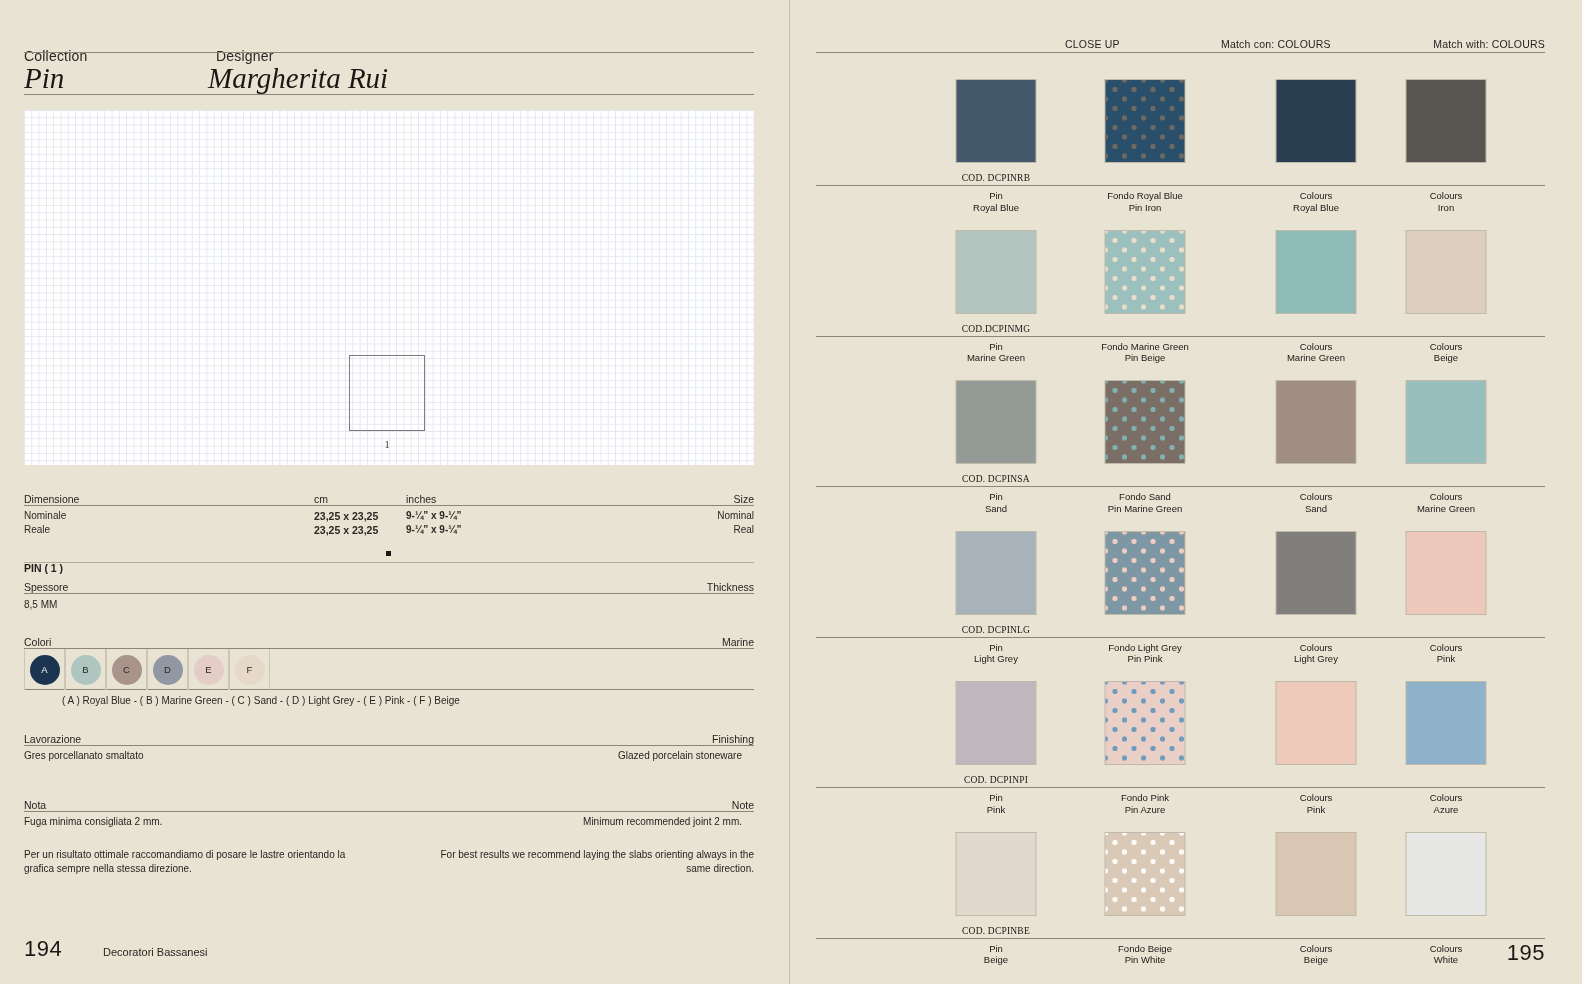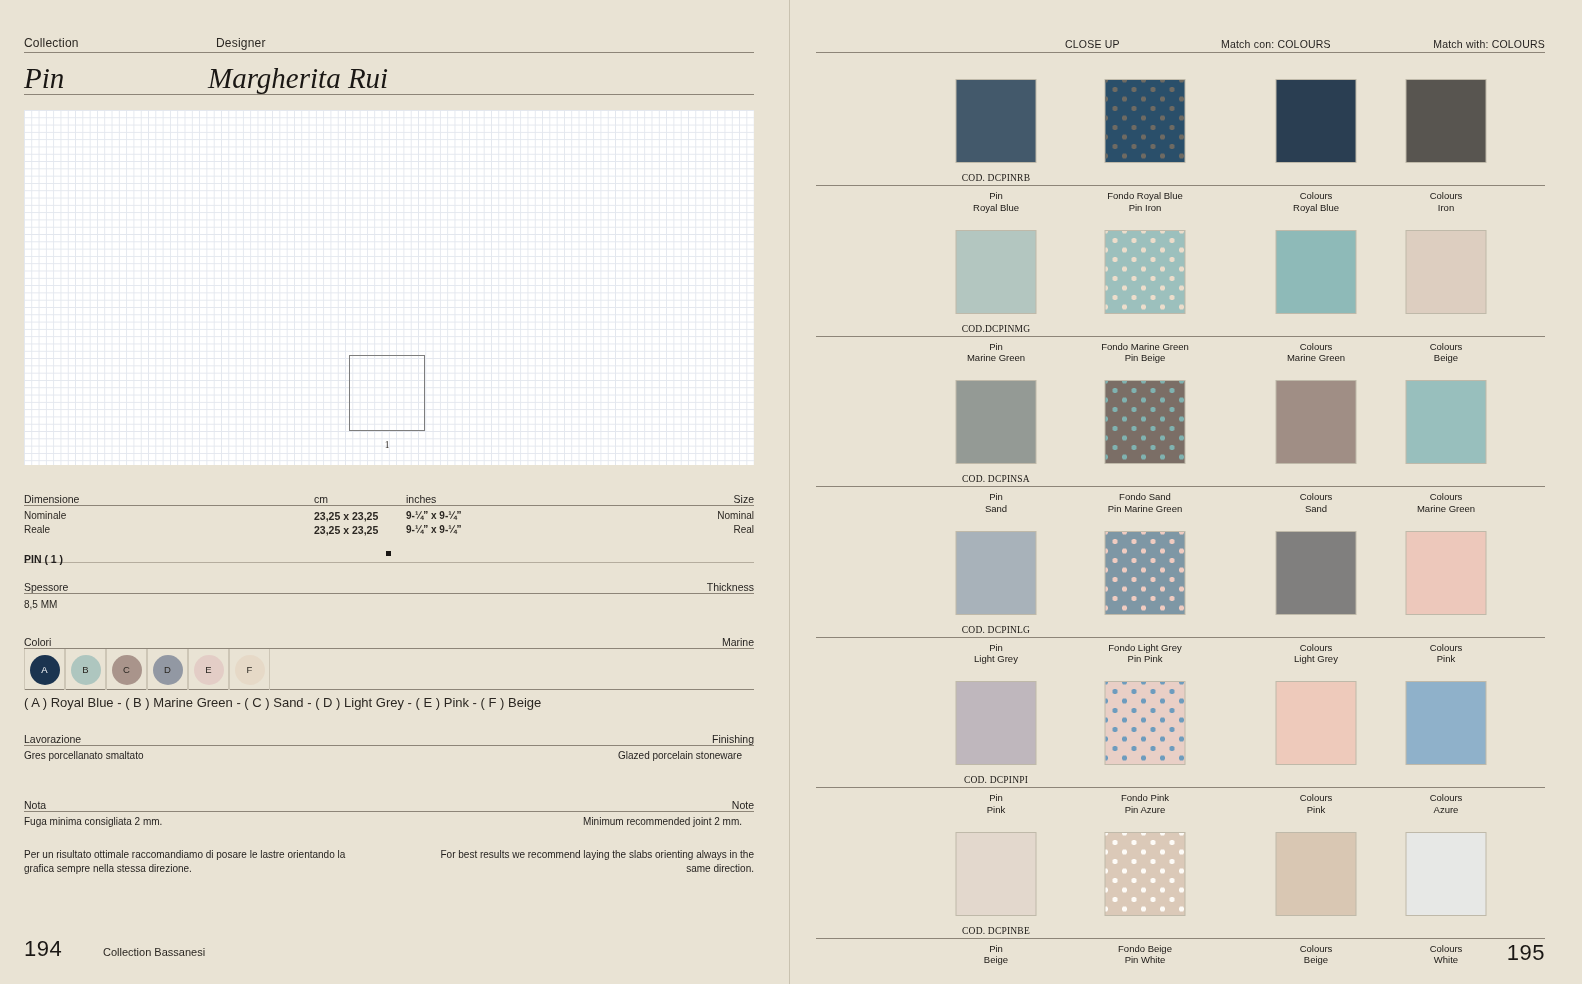--- a/index.html
+++ b/index.html
@@ -12,21 +12,21 @@
   }
   .spread { position:relative; width:1582px; height:984px; display:flex; }
 
   .gutter { position:absolute; left:789px; top:0; width:1px; height:984px; background:#c9c2b0; }
 
   
   .page-left { position:relative; width:789px; height:984px; padding:0; }
   .lp-inner { position:absolute; left:24px; top:0; width:730px; }
 
   .hdr-labels { position:absolute; top:36px; left:0; width:730px; height:14px; }
-  .hdr-labels .lbl { position:absolute; font-size:12px; letter-spacing:.2px; color:#2b2722; }
+  .hdr-labels .lbl { position:absolute; font-size:14px; letter-spacing:.2px; color:#2b2722;margin-top:12px; }
   .hdr-labels .lbl.collection { left:0; }
   .hdr-labels .lbl.designer { left:192px; }
   .rule { background:#8d8578; height:1px; width:100%; }
   .rule-thin { background:#b5ad9e; height:1px; width:100%; }
   .hdr-rule1 { position:absolute; top:52px; left:0; width:730px; height:1px; background:#8d8578; }
   .hdr-rule2 { position:absolute; top:94px; left:0; width:730px; height:1px; background:#8d8578; }
 
   .hdr-titles { position:absolute; top:60px; left:0; width:730px; height:34px; }
   .hdr-titles .t {
     position:absolute; bottom:0;
@@ -64,40 +64,40 @@
   .sec-head .c1 { position:absolute; left:290px; bottom:0; font-size:10.5px; }
   .sec-head .c2 { position:absolute; left:382px; bottom:0; font-size:10.5px; }
 
   .dim-row { position:relative; height:14px; font-size:10px; color:#2b2722; }
   .dim-row .l { position:absolute; left:0; top:0; }
   .dim-row .r { position:absolute; right:0; top:0; }
   .dim-row .c1 { position:absolute; left:290px; top:0; font-weight:bold; font-size:10.5px; }
   .dim-row .c2 { position:absolute; left:382px; top:0; font-weight:bold; font-size:10px; }
 
   .pin-row { position:relative; height:16px; font-size:10.5px; font-weight:bold; }
-  .pin-row .l { position:absolute; left:0; top:7px; }
+  .pin-row .l { position:absolute; left:0; top:16px; }
   .pin-marker {
     position:absolute; left:362px; top:5px; width:5px; height:5px; background:#1a1714;
   }
 
   .plain { font-size:10px; color:#2b2722; line-height:13px; }
 
   
   .sw-strip { position:relative; height:41px; width:730px; border-bottom:1px solid #8d8578; }
   .sw-cell {
     position:absolute; top:0; width:41px; height:41px;
     border-left:1px solid #cdc6b6; border-right:1px solid #cdc6b6;
     display:flex; align-items:center; justify-content:center;
   }
   .sw-dot {
     width:30px; height:30px; border-radius:50%;
     display:flex; align-items:center; justify-content:center;
     font-size:9.5px; color:#2b2722;
   }
-  .sw-legend { font-size:13px; color:#2b2722; margin-top:5px; }
+  .sw-legend { font-size:10px; color:#2b2722; margin-top:5px;margin-left:38px; }
 
   .two-col { position:relative; height:14px; }
   .two-col .l { position:absolute; left:0; top:0; font-size:10px; }
   .two-col .r { position:absolute; right:12px; top:0; font-size:10px; text-align:right; }
   .note-block { position:relative; }
   .note-block .l { position:absolute; left:0; top:0; font-size:10px; line-height:13.5px; width:340px; }
   .note-block .r { position:absolute; right:0; top:0; font-size:10px; line-height:13.5px; width:340px; text-align:right; }
 
   .footer-l { position:absolute; left:24px; bottom:22px; width:730px; height:30px; }
   .footer-l .pg { position:absolute; left:0; bottom:0; font-size:22px; letter-spacing:.5px; color:#1a1714; }
@@ -258,21 +258,21 @@
         <div class="note-block" style="height:40px; margin-top:18px;">
           <span class="l">Per un risultato ottimale raccomandiamo di posare le lastre orientando la grafica sempre nella stessa direzione.</span>
           <span class="r">For best results we recommend laying the slabs orienting always in the same direction.</span>
         </div>
       </div>
 
     </div>
 
     <div class="footer-l">
       <span class="pg">194</span>
-      <span class="brand">Collection Bassanesi</span>
+      <span class="brand">Decoratori Bassanesi</span>
     </div>
   </div>
 
   <div class="gutter"></div>
 
   <div class="page-right">
     <div class="rp-inner">
       <div class="rp-hdr">
         <span class="closeup">CLOSE UP</span>
         <span class="matchcon">Match con: COLOURS</span>

